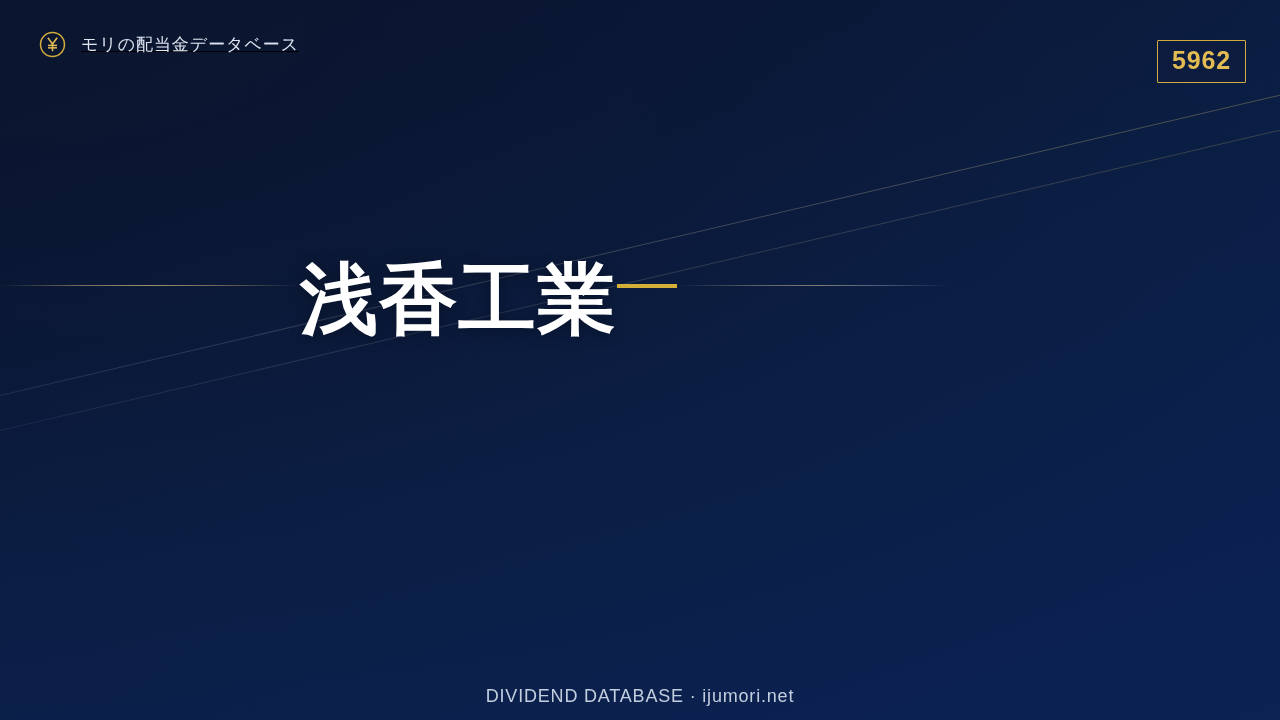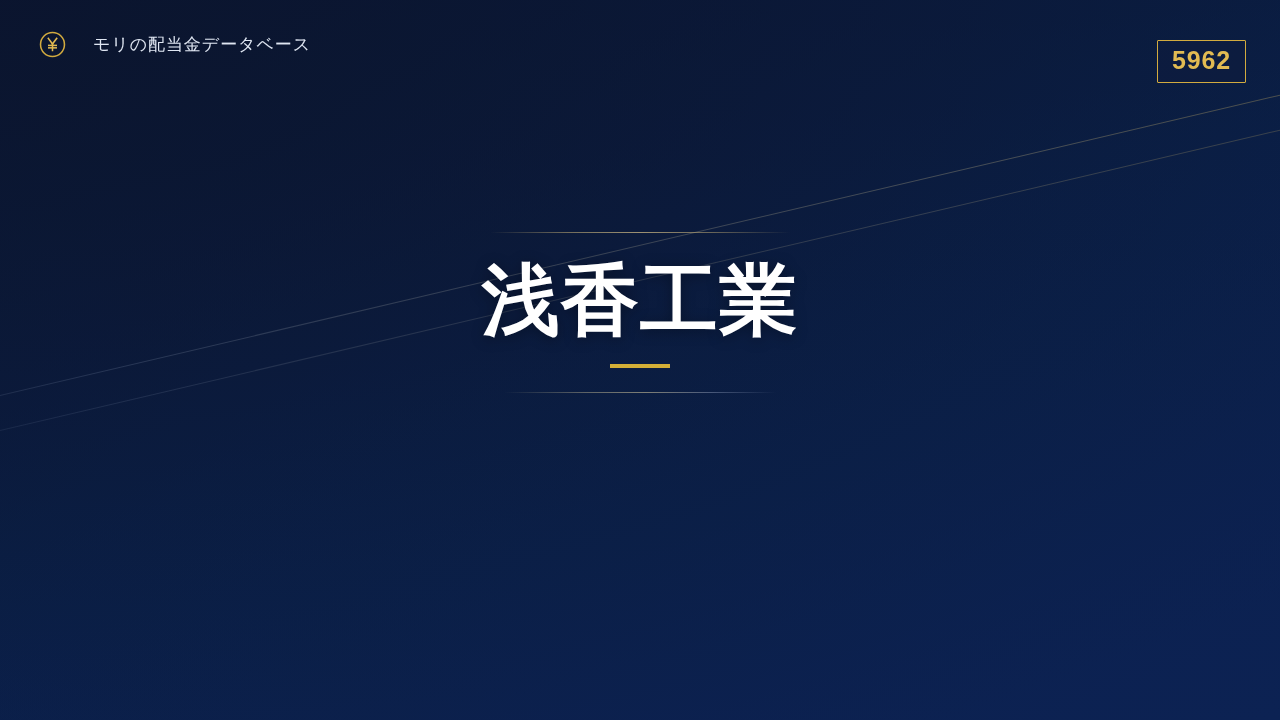--- a/index.html
+++ b/index.html
@@ -59,22 +59,23 @@
     height: 90px;
     display: flex;
     align-items: center;
     padding: 0 34px 0 38px;
     box-sizing: border-box;
     z-index: 5;
   }
   .brand {
     display: flex;
     align-items: center;
-    gap: 26px;
+    gap: 14px;
     margin-top: -1px;
+    text-decoration: underline;
   }
   .logo-mark {
     width: 29px;
     height: 29px;
     flex: 0 0 auto;
     display: block;
   }
   .brand-name {
     color: #dfe6f2;
     font-size: 17px;
@@ -96,21 +97,21 @@
     white-space: nowrap;
     margin-top: 32px;
   }
 
   
   .center {
     position: absolute;
     left: 0; right: 0;
     top: 232px;
     display: flex;
-    flex-direction: column;
+    flex-direction: row;
     align-items: center;
     z-index: 4;
   }
   .rule {
     width: 300px;
     height: 1px;
     background: linear-gradient(90deg,
         rgba(198,176,118,0.00) 0%,
         rgba(198,176,118,0.55) 26%,
         rgba(213,191,136,0.72) 50%,
@@ -194,14 +195,17 @@
     <div class="code-badge">5962</div>
   </div>
 
   <div class="center">
     <div class="rule top"></div>
     <h1 class="company-name">浅香工業</h1>
     <div class="gold-divider"></div>
     <div class="rule bottom"></div>
   </div>
 
+  <div class="footer">
+    <span class="footer-text">DIVIDEND DATABASE · ijumori.net</span>
+  </div>
 
 </div>
 
 </body></html>

